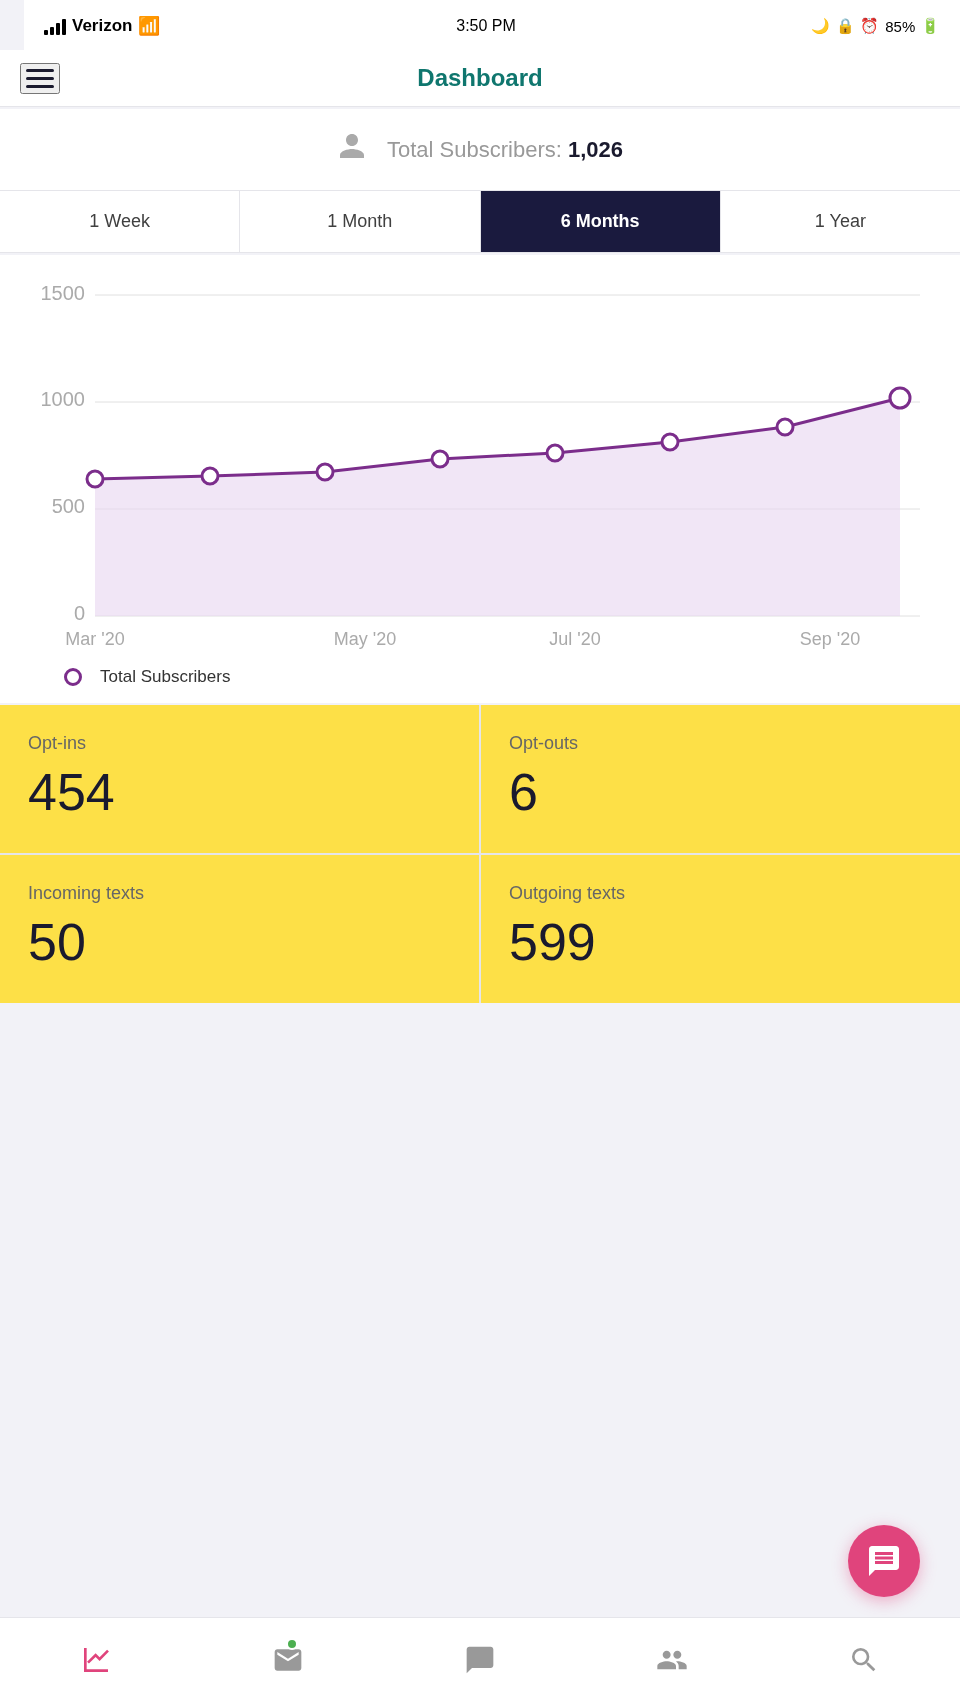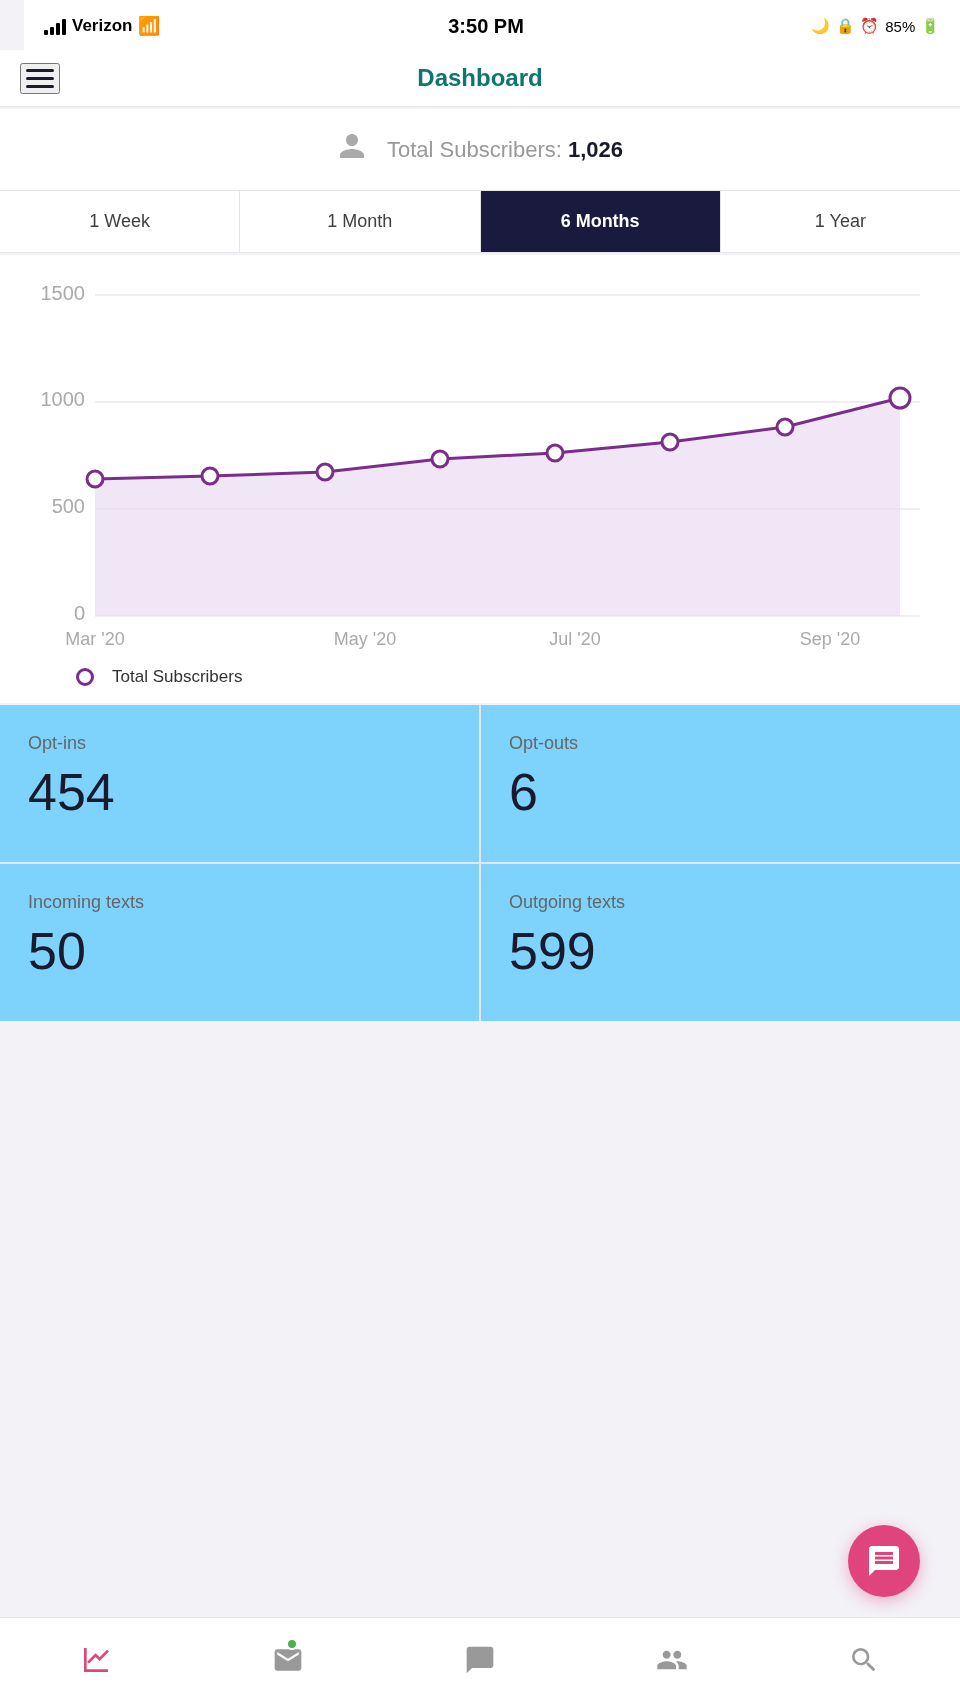--- a/index.html
+++ b/index.html
@@ -24,22 +24,22 @@
       margin-left: 24px;
     }
     .status-left {
       display: flex;
       align-items: center;
       gap: 6px;
       font-size: 17px;
       font-weight: 600;
     }
     .status-center {
-      font-size: 20px;
-      font-weight: 700;
+      font-size: 16px;
+      font-weight: 400;
     }
     .status-right {
       display: flex;
       align-items: center;
       gap: 6px;
       font-size: 15px;
     }
     .signal-bars {
       display: flex;
       align-items: flex-end;
@@ -133,21 +133,21 @@
     .time-tab.active {
       background: #1a1a3e;
       color: #fff;
       font-weight: 600;
     }
 
     
     .chart-section {
       background: #fff;
       margin-top: 2px;
-      padding: 20px 16px 16px;
+      padding: 20px 4px 16px;
     }
     .chart-container {
       position: relative;
       width: 100%;
       height: 380px;
     }
     .chart-svg {
       width: 100%;
       height: 100%;
     }
@@ -173,22 +173,22 @@
 
     
     .stats-grid {
       display: grid;
       grid-template-columns: 1fr 1fr;
       gap: 2px;
       margin-top: 2px;
       background: #e5e5ea;
     }
     .stat-card {
-      background: #7dd3fc;
-      padding: 28px 28px 40px;
+      background: #fde047;
+      padding: 28px 28px 31px;
     }
     .stat-label {
       font-size: 18px;
       color: #666;
       font-weight: 400;
       margin-bottom: 8px;
     }
     .stat-value {
       font-size: 52px;
       font-weight: 400;

